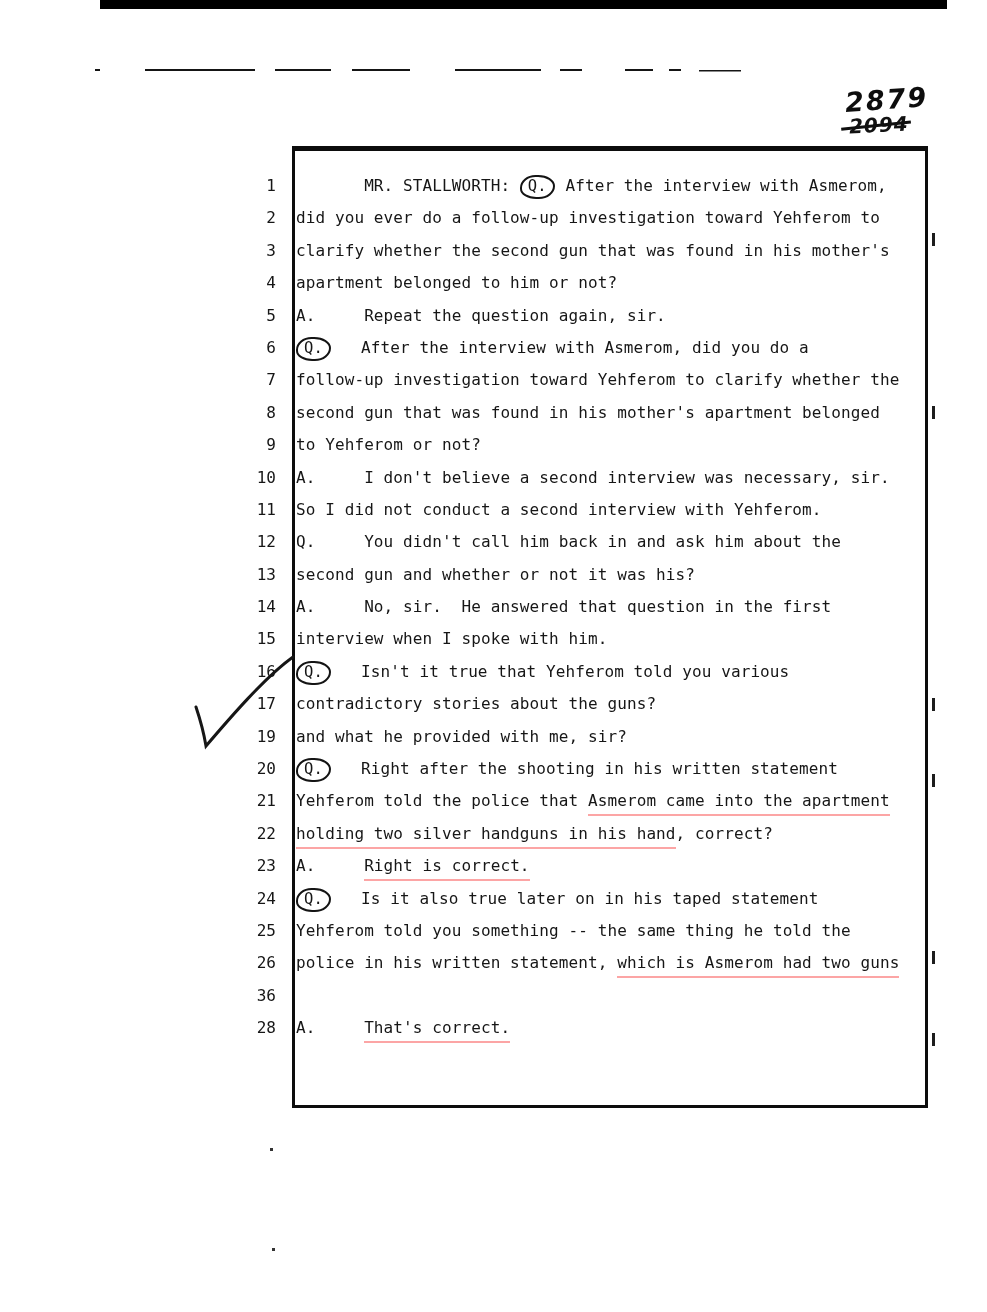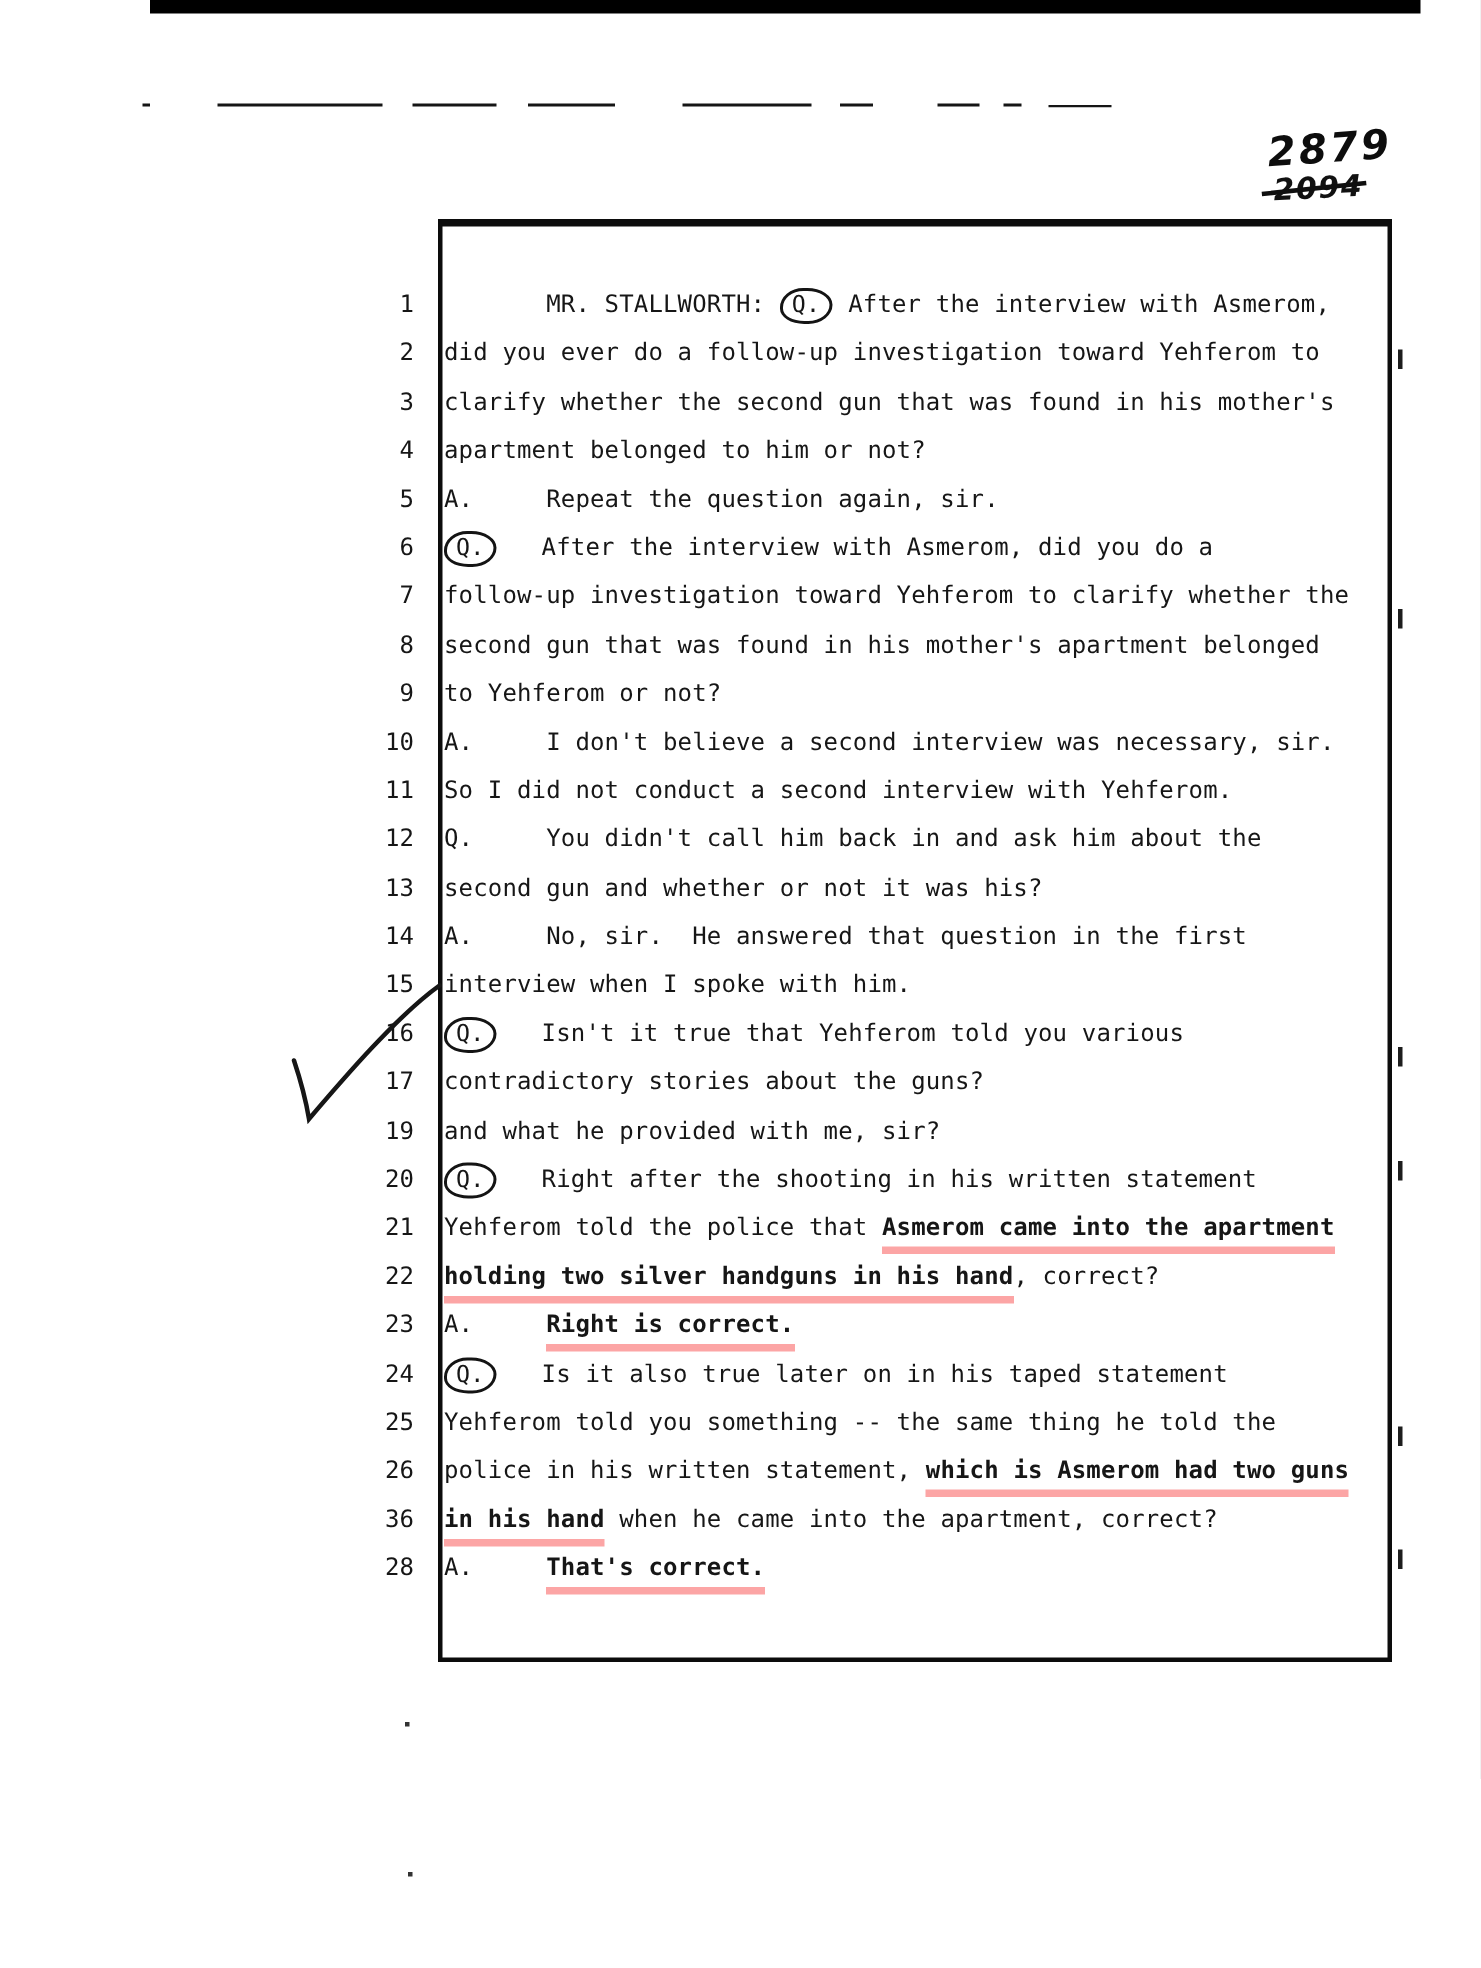--- a/index.html
+++ b/index.html
@@ -38,27 +38,27 @@
   
   .t-box{
     position:absolute;left:292px;top:146px;width:636px;height:962px;
     border:3px solid #0c0c0c;border-top-width:5px;box-sizing:border-box;background:transparent;
   }
 
   
   .lines{position:absolute;left:224px;top:170px;width:714px;}
   .t-row{display:flex;align-items:baseline;height:32.4px;line-height:32.4px;}
   .t-num{width:52px;flex:none;text-align:right;font-size:16px;}
-  .t-content{margin-left:20px;white-space:pre;font-size:16px;letter-spacing:0.1px;margin-top:17px;}
+  .t-content{margin-left:20px;white-space:pre;font-size:16px;letter-spacing:0.1px;}
   .circled-q{
     display:inline-block;border:2px solid #141414;
     border-radius:48% 52% 50% 50% / 58% 50% 58% 46%;
     padding:2px 6px 3px 6px;margin:0 1px 0 0;line-height:15px;font-size:15.5px;
   }
-  .hand-underline{border-bottom:5px solid #fca5a5;padding-bottom:4px;font-weight:bold;}
+  .hand-underline{border-bottom:2px solid #fca5a5;padding-bottom:4px;}
 
   .checkmark{position:absolute;left:183px;top:646px;}
   .speck{position:absolute;background:#333;width:3px;height:3px;}
 </style>
 </head>
 <body>
 
 <div class="page">
 
   <div class="top-bar"></div>
@@ -168,21 +168,20 @@
       <div class="t-row">
         <span class="t-num">25</span>
         <span class="t-content"><span>Yehferom told you something -- the same thing he told the</span></span>
       </div>
       <div class="t-row">
         <span class="t-num">26</span>
         <span class="t-content"><span>police in his written statement, </span><span class="hand-underline">which is Asmerom had two guns</span></span>
       </div>
       <div class="t-row">
         <span class="t-num">36</span>
-        <span class="t-content"><span class="hand-underline">in his hand</span><span> when he came into the apartment, correct?</span></span>
       </div>
       <div class="t-row">
         <span class="t-num">28</span>
         <span class="t-content"><span>A.     </span><span class="hand-underline">That's correct.</span></span>
       </div>
     </div>
 
   <svg class="checkmark" width="122" height="112" viewBox="0 0 122 112" fill="none" xmlns="http://www.w3.org/2000/svg">
     <path d="M 13 61 C 17 73 21 88 23 100 C 46 73 82 31 110 11" stroke="#161616" stroke-width="3" stroke-linecap="round" fill="none"></path>
   </svg>

